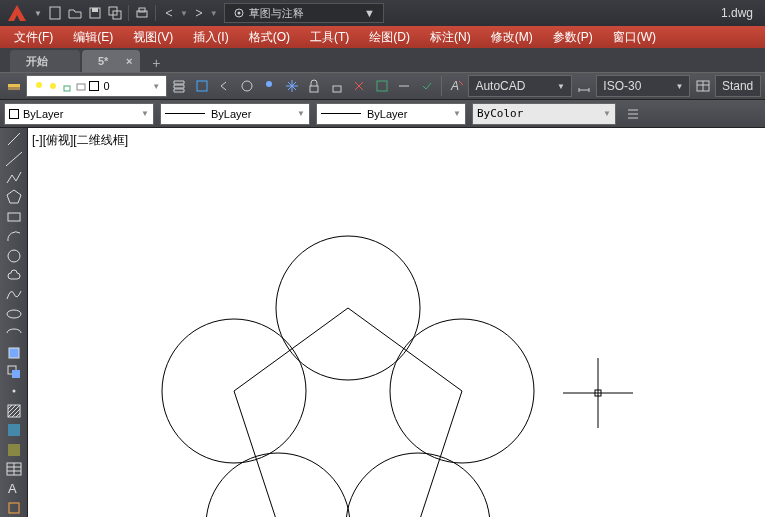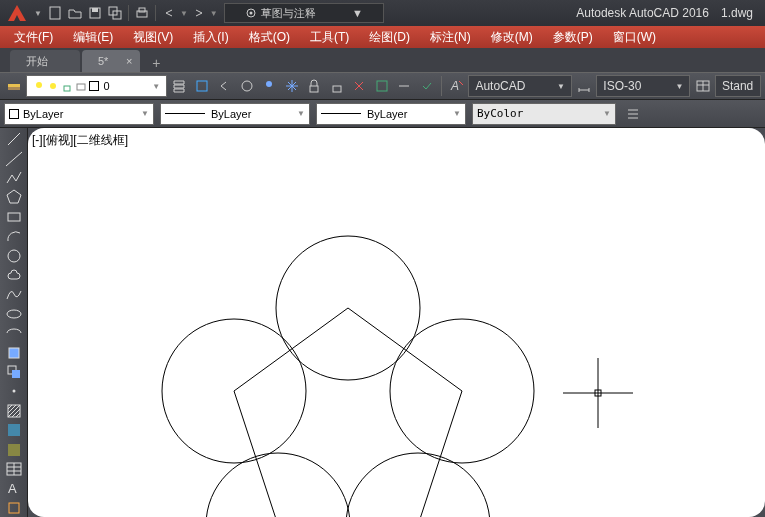--- a/index.html
+++ b/index.html
@@ -2,41 +2,41 @@
 <html><head>
 <meta charset="utf-8">
 <style>
 * { margin: 0; padding: 0; box-sizing: border-box; font-family: "Microsoft YaHei", Arial, sans-serif; }
 body { width: 765px; height: 517px; background: #4a4c53; overflow: hidden; position: relative; }
 .titlebar { height: 26px; background: linear-gradient(#3a3c42, #2e3036); display: flex; align-items: center; padding: 0 4px; }
 .app-logo { width: 26px; height: 22px; display: flex; align-items: center; justify-content: center; margin-right: 4px; }
 .qat { display: flex; gap: 2px; align-items: center; }
 .qat-btn { width: 18px; height: 18px; display: flex; align-items: center; justify-content: center; cursor: pointer; }
 .qat-sep { width: 1px; height: 16px; background: #555; margin: 0 2px; }
-.search-box { display: flex; align-items: center; background: #2a2c30; border: 1px solid #555; height: 20px; padding: 0 20px; margin-left: 6px; width: 160px; }
+.search-box { display: flex; align-items: center; background: #2a2c30; border: 1px solid #555; height: 20px; padding: 0 8px; margin-left: 6px; width: 160px; }
 .search-box span { color: #ccc; font-size: 11px; margin-left: 4px; }
 .title-right { margin-left: auto; color: #ddd; font-size: 12px; display: flex; gap: 12px; padding-right: 8px; }
 .menubar { height: 22px; background: linear-gradient(#c94a3a, #a8362a); display: flex; align-items: center; padding: 0 4px; }
 .menu-item { color: #fff; font-size: 12px; padding: 0 10px; height: 100%; display: flex; align-items: center; cursor: pointer; }
 .tabbar { height: 24px; background: #3e4046; display: flex; align-items: end; padding: 0 10px; gap: 2px; }
-.tab { height: 22px; padding: 0 32px 0 16px; display: flex; align-items: center; color: #ccc; font-size: 11px; border-radius: 4px 4px 0 0; cursor: pointer; position: relative; }
+.tab { height: 22px; padding: 0 32px 0 16px; display: flex; align-items: center; color: #ccc; font-size: 11px; border-radius: 4px 4px 0 0; cursor: pointer; position: relative; font-weight: bold; }
 .tab.inactive { background: #505258; }
 .tab.active { background: #6a6c72; }
 .tab-add { width: 20px; height: 18px; display: flex; align-items: center; justify-content: center; color: #aaa; cursor: pointer; margin-left: 4px; font-size: 14px; }
 .toolbar1 { height: 28px; background: linear-gradient(#54565c, #44464c); display: flex; align-items: center; padding: 0 4px; gap: 2px; border-top: 1px solid #666; border-bottom: 1px solid #222; }
 .tb-btn { width: 22px; height: 22px; display: flex; align-items: center; justify-content: center; cursor: pointer; }
 .tb-sep { width: 1px; height: 20px; background: #666; margin: 0 2px; }
 .tb-combo { height: 22px; background: #3a3c42; border: 1px solid #666; display: flex; align-items: center; padding: 0 6px; color: #ddd; font-size: 12px; min-width: 90px; justify-content: space-between; cursor: pointer; }
 .tb-combo-white { height: 22px; background: #fff; border: 1px solid #666; display: flex; align-items: center; padding: 0 6px; color: #000; font-size: 11px; cursor: pointer; }
 .toolbar2 { height: 28px; background: linear-gradient(#54565c, #44464c); display: flex; align-items: center; padding: 0 4px; gap: 6px; border-bottom: 1px solid #222; }
 .prop-combo { height: 22px; background: #fff; border: 1px solid #666; display: flex; align-items: center; padding: 0 4px; font-size: 11px; justify-content: space-between; cursor: pointer; gap: 40px; }
 .main-area { position: absolute; top: 128px; left: 0; right: 0; bottom: 0; display: flex; }
 .left-tools { width: 28px; background: linear-gradient(90deg, #54565c, #44464c); border-right: 1px solid #222; display: flex; flex-direction: column; align-items: center; padding-top: 2px; gap: 1px; }
 .lt-btn { width: 24px; height: 24px; display: flex; align-items: center; justify-content: center; cursor: pointer; }
-.canvas { flex: 1; background: #fff; position: relative; overflow: hidden; border-radius: 16px; }
+.canvas { flex: 1; background: #fff; position: relative; overflow: hidden; }
 .vp-label { position: absolute; top: 4px; left: 4px; font-size: 12px; color: #000; background: #fff; }
 .drawing { position: absolute; top: 0; left: 0; }
 .cursor-cross { position: absolute; pointer-events: none; }
 .dd { margin-left: 4px; font-size: 8px; color: #888; }
 .ddw { margin-left: 4px; font-size: 8px; color: #ccc; }
 .sq { width: 10px; height: 10px; border: 1px solid #000; background: #fff; display: inline-block; }
 </style>
 </head>
 <body>
 
@@ -93,21 +93,20 @@
   </div>
   <div class="search-box">
     <svg width="12" height="12">
         <circle cx="6" cy="6" r="4" fill="none" stroke="#ccc"></circle>
         <circle cx="6" cy="6" r="1.5" fill="#ccc"></circle>
       </svg>
     <span>草图与注释</span>
     <span class="ddw" style="margin-left:auto">▼</span>
   </div>
   <div class="title-right">
-    <span>Autodesk AutoCAD 2016</span>
     <span>1.dwg</span>
   </div>
 </div>
 
 <div class="menubar">
   <div class="menu-item">文件(F)</div>
   <div class="menu-item">编辑(E)</div>
   <div class="menu-item">视图(V)</div>
   <div class="menu-item">插入(I)</div>
   <div class="menu-item">格式(O)</div>

